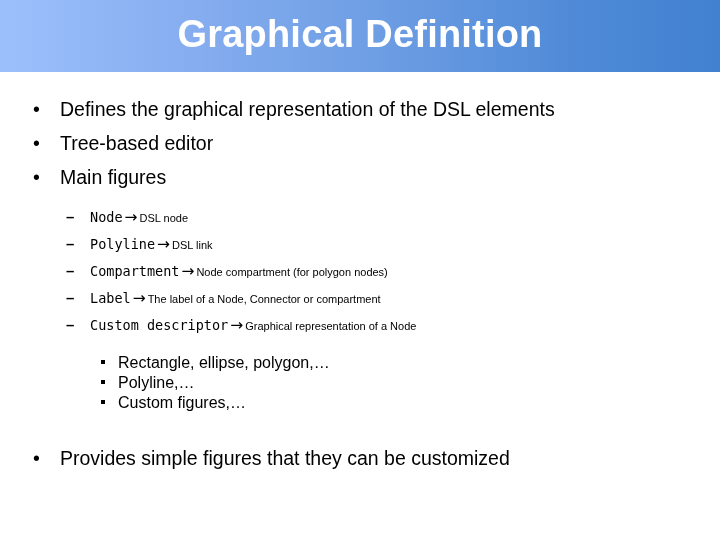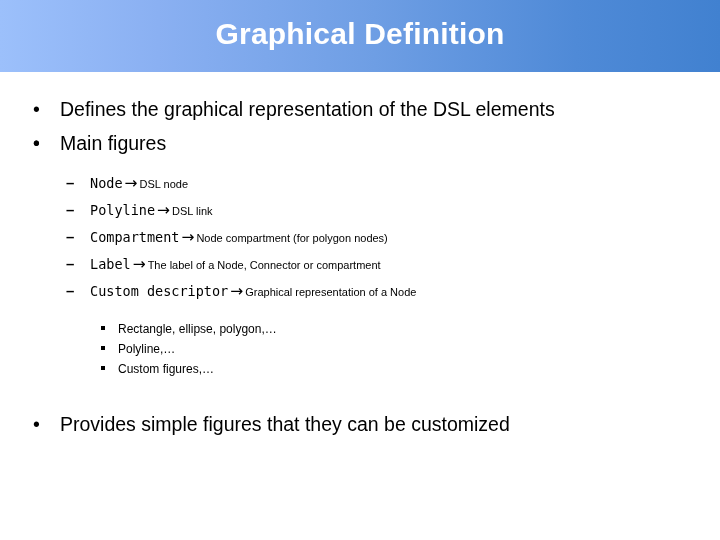--- a/index.html
+++ b/index.html
@@ -24,21 +24,21 @@
     width: 720px;
     height: 72px;
     background: linear-gradient(to right, #9cc0fb 0%, #8ab0f2 22%, #6e9ee4 52%, #4f8ad7 80%, #4181d0 100%);
     display: flex;
     align-items: center;
     justify-content: center;
     box-sizing: border-box;
   }
   .title-text {
     color: #ffffff;
-    font-size: 30px;
+    font-size: 38px;
     font-weight: bold;
     letter-spacing: 0.2px;
     line-height: 1;
     padding-bottom: 4px;
     white-space: nowrap;
   }
 
   
   .content {
     position: absolute;
@@ -114,21 +114,21 @@
   
   .lvl3 {
     list-style: none;
     margin: 14px 0 0 0;
     padding: 0;
   }
   .lvl3-item {
     position: relative;
     padding-left: 118px;
     line-height: 20px;
-    font-size: 12px;
+    font-size: 16px;
     white-space: nowrap;
   }
   .lvl3-item > .sq {
     position: absolute;
     left: 101px;
     top: 7px;
     width: 4px;
     height: 4px;
     background: #000000;
   }
@@ -144,20 +144,21 @@
 
 <div class="content">
 
   <ul class="lvl1 first-group">
     <li class="lvl1-item">
       <span class="bullet-dot">•</span>
       <span>Defines the graphical representation of the DSL elements</span>
     </li>
     <li class="lvl1-item">
       <span class="bullet-dot">•</span>
+      <span>Tree-based editor</span>
     </li>
     <li class="lvl1-item">
       <span class="bullet-dot">•</span>
       <span>Main figures</span>
     </li>
   </ul>
 
   <ul class="lvl2">
     <li class="lvl2-item">
       <span class="dash">–</span>

